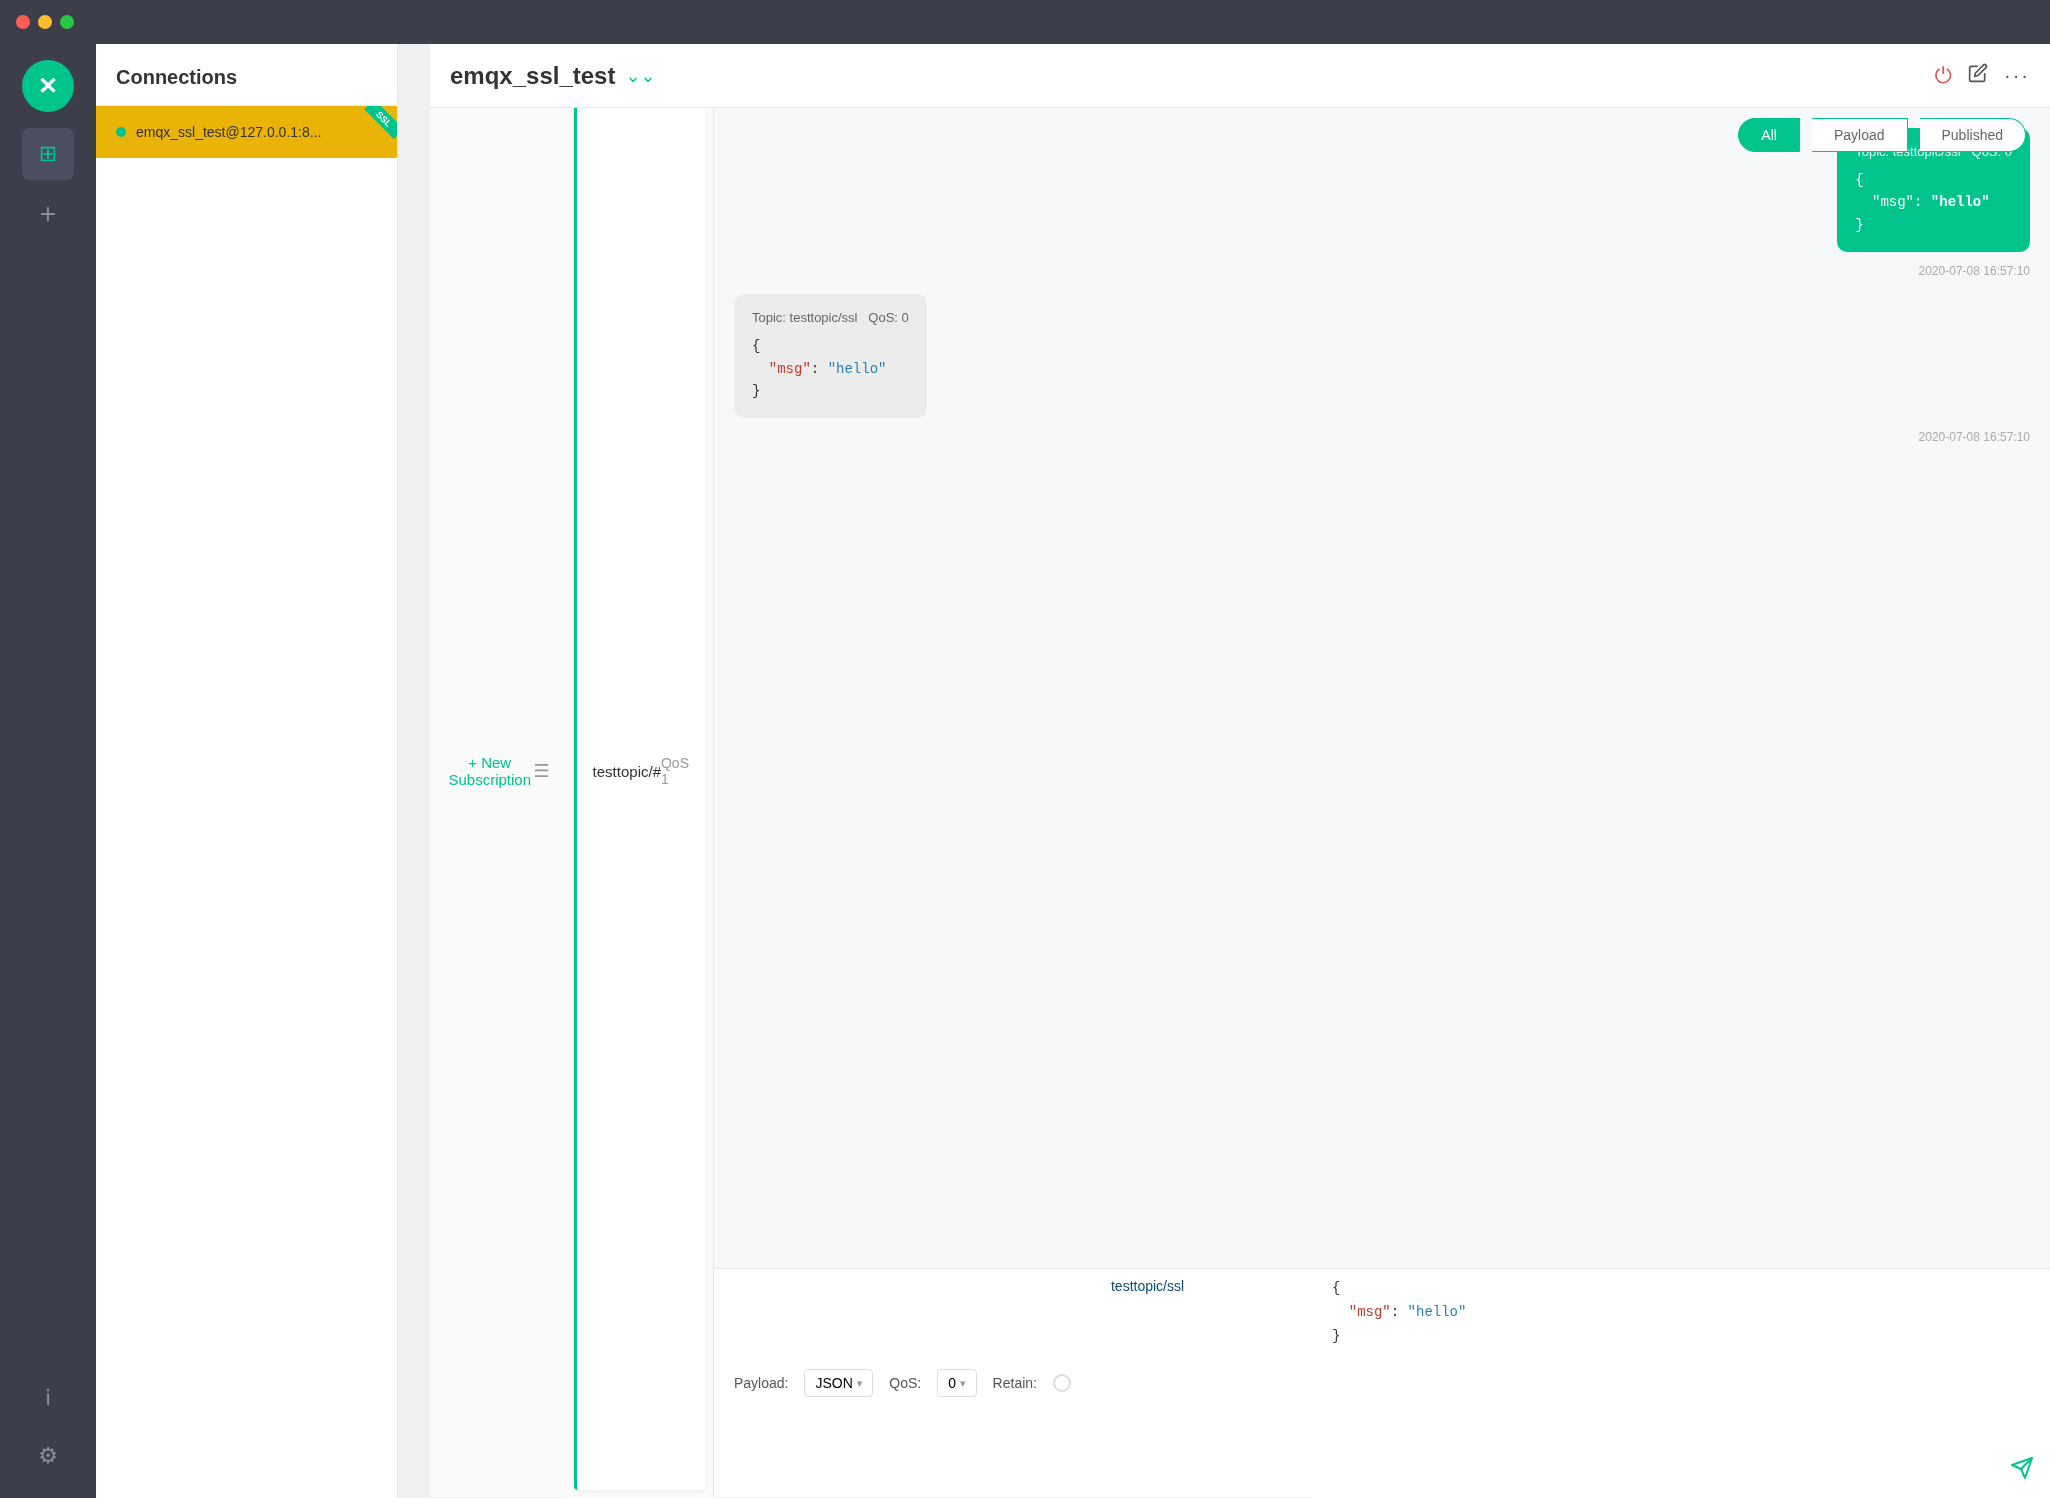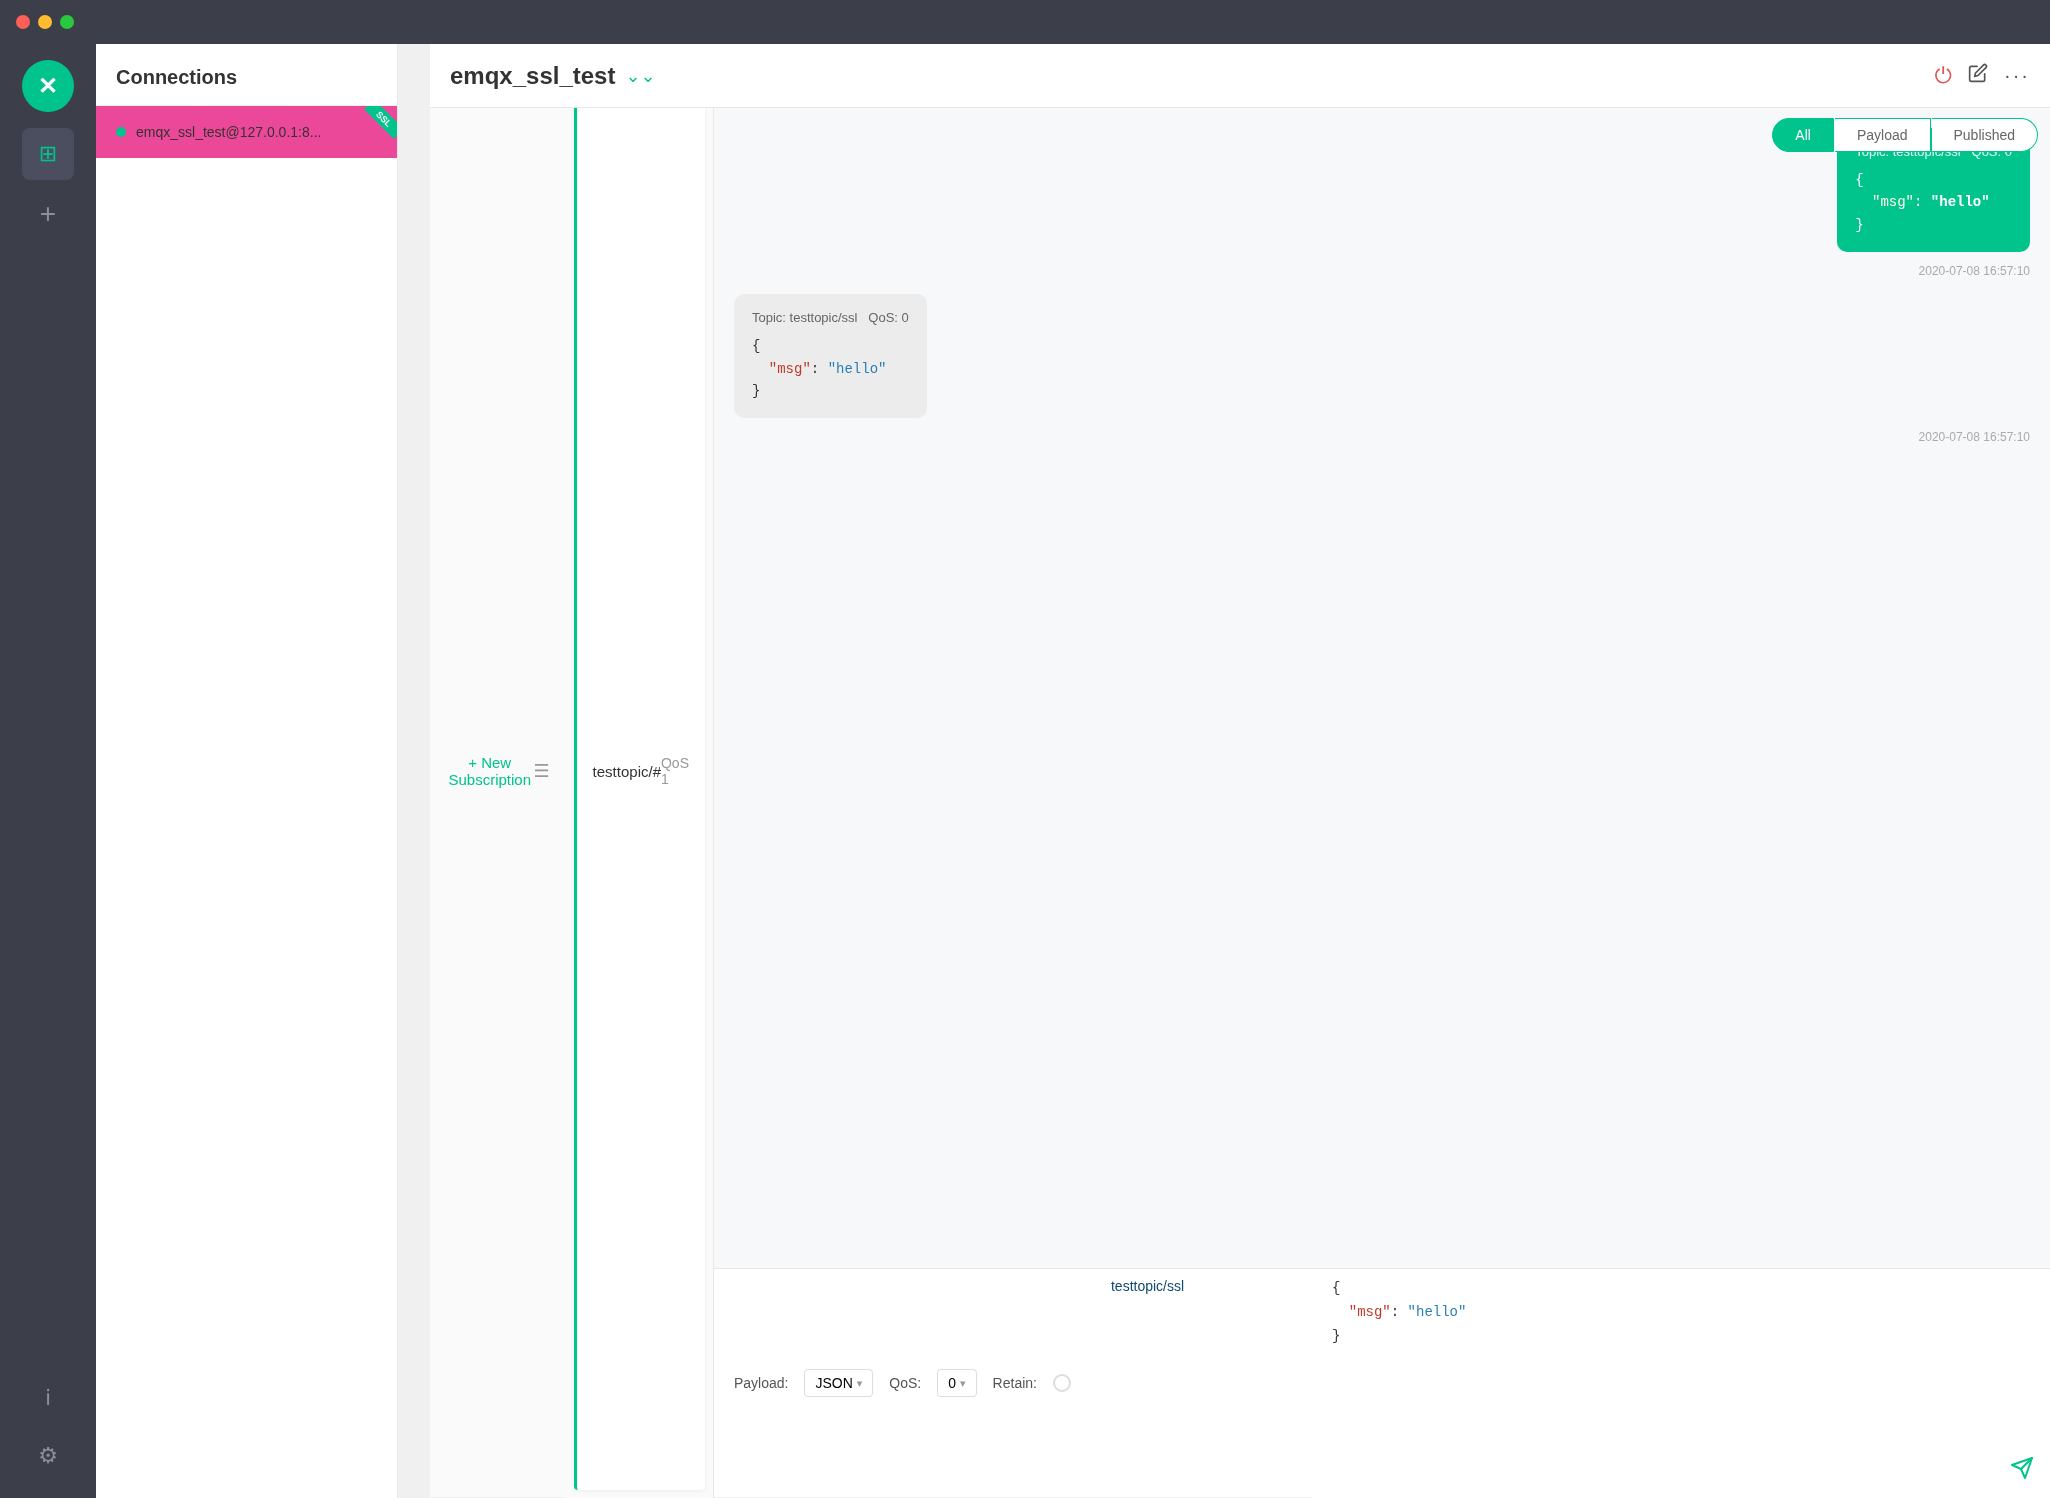--- a/index.html
+++ b/index.html
@@ -39,21 +39,21 @@
     .connections-panel {
       position: fixed; left: 96px; top: 44px; bottom: 0; width: 302px;
       background: #fff; border-right: 1px solid #e8e8e8; display: flex; flex-direction: column;
     }
     .connections-header {
       padding: 22px 20px 16px; font-size: 20px; font-weight: 700; color: #333;
       border-bottom: 1px solid #f0f0f0;
     }
     .connection-item {
       position: relative; display: flex; align-items: center; padding: 18px 20px;
-      background: #ec4899; cursor: pointer; overflow: hidden;
+      background: #eab308; cursor: pointer; overflow: hidden;
     }
     .connection-dot { width: 10px; height: 10px; background: #00c48c; border-radius: 50%; margin-right: 10px; flex-shrink: 0; }
     .connection-name { font-size: 14px; color: #333; white-space: nowrap; overflow: hidden; text-overflow: ellipsis; }
     
     .ssl-ribbon {
       position: absolute; top: 0; right: 0; width: 40px; height: 40px; overflow: hidden;
     }
     .ssl-ribbon::before {
       content: 'SSL';
       position: absolute; top: 6px; right: -8px;
@@ -100,22 +100,22 @@
     .topbar-icon-btn.more { color: #555; }
 
     
     .message-area {
       position: fixed; left: 714px; top: 108px; right: 0; bottom: 230px;
       background: #f7f8fa; overflow-y: auto; padding: 20px;
     }
 
     
     .filter-tabs {
-      position: fixed; right: 12px; top: 118px;
-      display: flex; gap: 1px; z-index: 30;
+      position: fixed; right: 24px; top: 118px;
+      display: flex; gap: 12px; z-index: 30;
     }
     .filter-tab {
       padding: 8px 22px; font-size: 14px; cursor: pointer;
       border: 1px solid #00c48c; color: #666; background: #fff;
     }
     .filter-tab:first-child { border-radius: 20px 0 0 20px; }
     .filter-tab:last-child { border-radius: 0 20px 20px 0; }
     .filter-tab.active { background: #00c48c; color: #fff; border-color: #00c48c; }
     .filter-tab + .filter-tab { border-left: none; }
 

